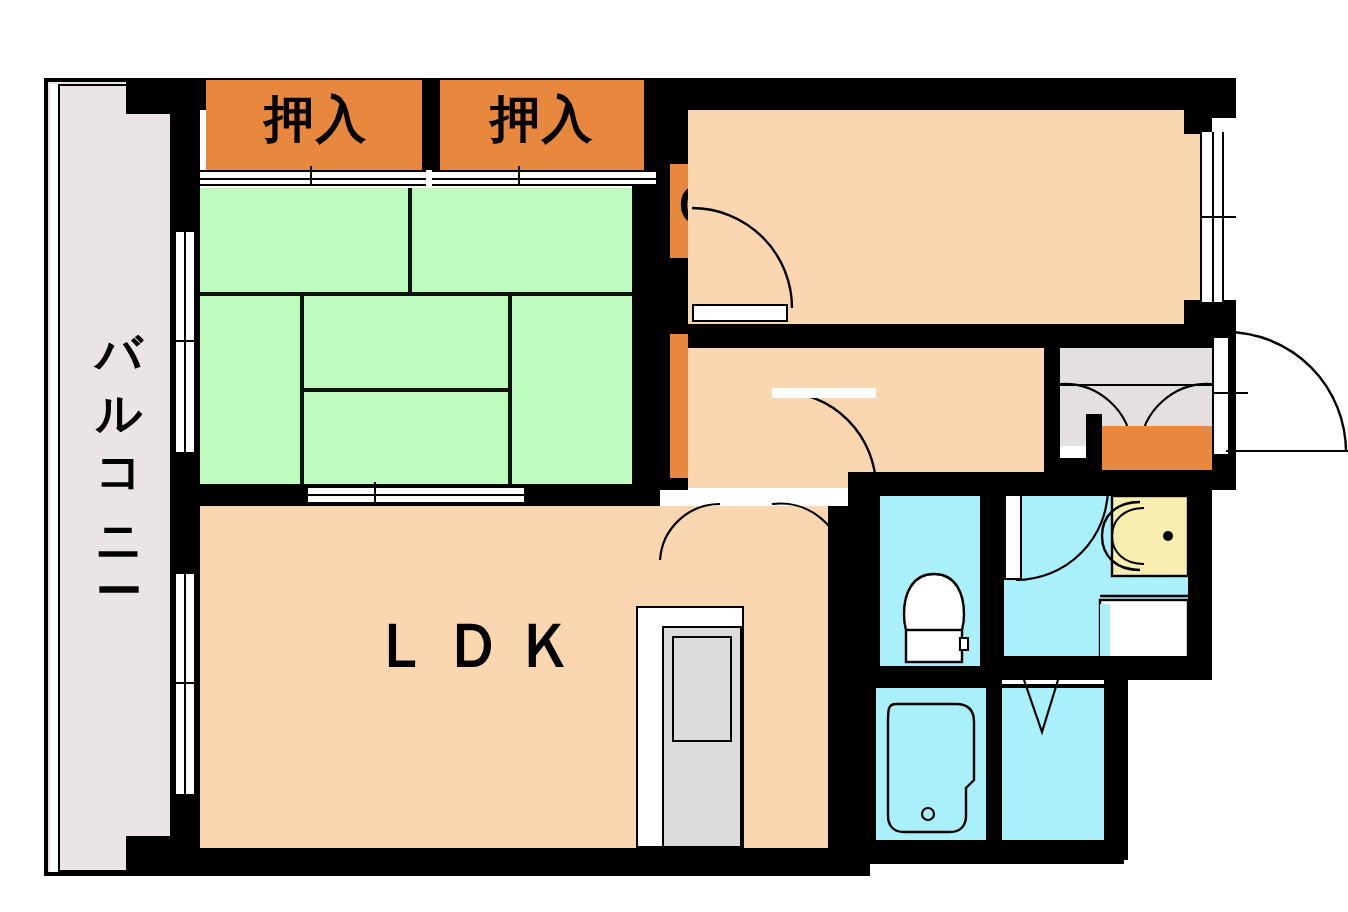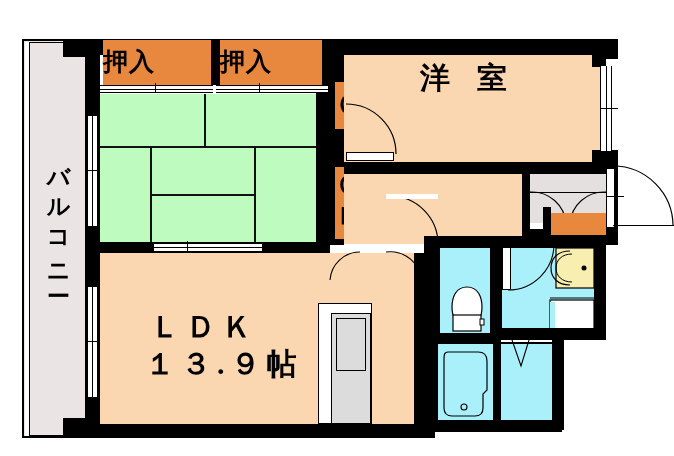--- a/index.html
+++ b/index.html
@@ -31,24 +31,25 @@
   .genkan    { background: #E5E0E0; }
   .kitchenbx { background: #DCDCDC; }
   .white     { background: #ffffff; }
 
   .thinline  { background: #000000; }
 
   
   .label {
     position: absolute;
     color: #000000;
-    font-family: Liberation Serif, serif;
+    font-family: Liberation Mono, monospace;
     font-weight: bold;
     white-space: pre;
     line-height: 1.05;
+    text-align: center;
   }
   .label-oshiire {
     font-size: 25px;
     letter-spacing: 1px;
   }
   .label-cl {
     font-size: 25px;
     letter-spacing: 2px;
   }
   .label-cl2 {
@@ -166,21 +167,20 @@
   <div class="abs floor" style="left:344px; top:55px; width:262px; height:107px;"></div>
 
   <div class="abs wall" style="left:592px; top:39px; width:26px; height:20px;"></div>
   <div class="abs wall" style="left:592px; top:55px; width:14px; height:12px;"></div>
   <div class="abs wall" style="left:592px; top:150px; width:26px; height:14px;"></div>
 
   <div class="abs white" style="left:600px; top:66px; width:12px; height:85px; border-left:1px solid #000; border-right:1px solid #000; box-sizing:border-box;"></div>
   <div class="abs thinline" style="left:606px; top:66px; width:1px; height:85px;"></div>
   <div class="abs thinline" style="left:600px; top:108px; width:18px; height:1px;"></div>
 
-  <div class="label label-room" style="left:420px; top:62px; width:170px;">洋  室</div>
 
   <div class="abs white" style="left:346px; top:152px; width:48px; height:9px; border:1px solid #000; box-sizing:border-box;"></div>
   <svg class="fx" style="left:346px; top:104px;" width="52" height="52" viewBox="0 0 52 52">
     <path d="M0 0 A50 50 0 0 1 50 50" fill="none" stroke="#000" stroke-width="1.2"></path>
   </svg>
   <div class="abs wall" style="left:344px; top:162px; width:262px; height:12px;"></div>
 
   <div class="abs floor" style="left:344px; top:174px; width:186px; height:70px;"></div>
 
   <svg class="fx" style="left:390px; top:196px;" width="50" height="50" viewBox="0 0 50 50">
@@ -262,21 +262,20 @@
   <div class="abs wall" style="left:424px; top:236px; width:180px; height:12px;"></div>
   <div class="abs wall" style="left:424px; top:420px; width:138px; height:12px;"></div>
   <div class="abs wall" style="left:552px; top:338px; width:12px; height:92px;"></div>
   <div class="abs wall" style="left:490px; top:244px; width:12px; height:92px;"></div>
   <div class="abs wall" style="left:594px; top:244px; width:12px; height:90px;"></div>
   <div class="abs wall" style="left:490px; top:328px; width:116px; height:12px;"></div>
 
   <div class="abs floor" style="left:100px; top:253px; width:324px; height:171px;"></div>
 
   <div class="label label-ldk" style="left:150px; top:311px; width:180px;">ＬＤＫ</div>
-  <div class="label label-ldk" style="left:145px; top:348px; width:190px;">１３.９帖</div>
 
   <div class="abs white" style="left:318px; top:303px; width:54px; height:121px; border:1px solid #000; box-sizing:border-box;"></div>
   <div class="abs kitchenbx" style="left:331px; top:313px; width:40px; height:111px; border:1px solid #000; box-sizing:border-box;"></div>
   <div class="abs kitchenbx" style="left:336px; top:318px; width:30px; height:53px; border:1px solid #000; box-sizing:border-box;"></div>
 
   <div class="abs white" style="left:330px; top:246px; width:54px; height:6px;"></div>
   <svg class="fx" style="left:330px; top:252px;" width="32" height="30" viewBox="0 0 32 30">
     <path d="M30 0 A30 30 0 0 0 0 28" fill="none" stroke="#000" stroke-width="1.1"></path>
   </svg>
   <div class="abs white" style="left:386px; top:246px; width:38px; height:6px;"></div>

